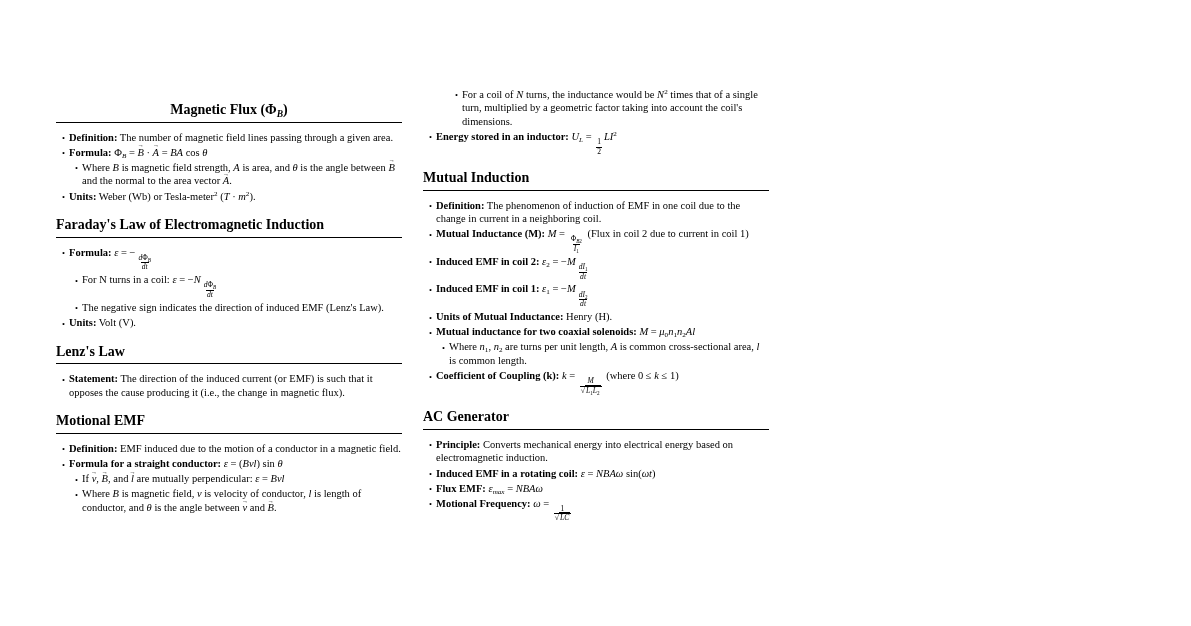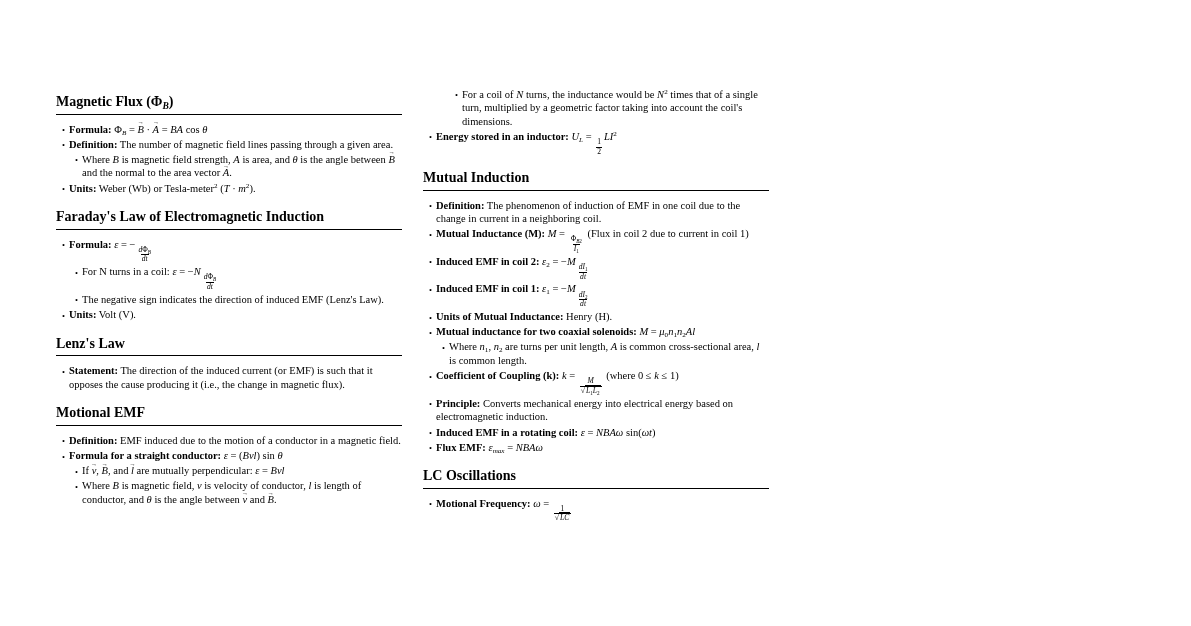--- a/index.html
+++ b/index.html
@@ -9,21 +9,21 @@
     position:relative;
   }
   .page{position:absolute;inset:0;}
   .col{position:absolute;width:346px;font-size:10.5px;line-height:1.3;color:#000;}
   #col0{left:56px;top:93px;}
   #col1{left:423px;top:86px;}
   .sec-heading{
     font-size:14px;font-weight:bold;line-height:1.25;
     margin:13px 0 8px 0;padding-bottom:3px;border-bottom:1.8px solid #000;
   }
-  .col .sec-heading:first-child{margin-top:0;}
+  .col .sec-heading:first-child{margin-top:8px;text-align:center;}
   .item{position:relative;margin:1.5px 0;}
   .item::before{content:"\2022";position:absolute;font-size:8.5px;top:2.5px;}
   .b0{padding-left:13px;}  .b0::before{left:6px;}
   .b1{padding-left:26px;}  .b1::before{left:19px;}
   .b2{padding-left:39px;}  .b2::before{left:32px;}
   b{font-weight:bold;}
   i{font-style:italic;}
   sub,sup{font-size:0.68em;line-height:0;}
   sub{vertical-align:-0.3em;}
   sup{vertical-align:0.5em;}
@@ -40,22 +40,22 @@
     content:"\2192";position:absolute;left:50%;transform:translateX(-50%);
     top:-0.7em;font-size:0.6em;font-style:normal;letter-spacing:0;
   }
 </style>
 </head>
 <body>
 
 <div class="page">
   <div class="col" id="col0">
       <h2 class="sec-heading">Magnetic Flux (Φ<sub><i>B</i></sub>)</h2>
+      <div class="item b0"><b>Definition:</b> The number of magnetic field lines passing through a given area.</div>
       <div class="item b0"><b>Formula:</b> Φ<sub><i>B</i></sub> = <span class="vec"><i>B</i></span> · <span class="vec"><i>A</i></span> = <i>BA</i> cos <i>θ</i></div>
-      <div class="item b0"><b>Definition:</b> The number of magnetic field lines passing through a given area.</div>
       <div class="item b1">Where <i>B</i> is magnetic field strength, <i>A</i> is area, and <i>θ</i> is the angle between <span class="vec"><i>B</i></span> and the normal to the area vector <span class="vec"><i>A</i></span>.</div>
       <div class="item b0"><b>Units:</b> Weber (Wb) or Tesla-meter<sup>2</sup> (<i>T</i> · <i>m</i><sup>2</sup>).</div>
       <h2 class="sec-heading">Faraday's Law of Electromagnetic Induction</h2>
       <div class="item b0"><b>Formula:</b> <i>ε</i> = −<span class="frac">
           <span class="num"><i>d</i>Φ<sub><i>B</i></sub></span>
           <span class="den"><i>dt</i></span>
         </span></div>
       <div class="item b1">For N turns in a coil: <i>ε</i> = −<i>N</i><span class="frac">
           <span class="num"><i>d</i>Φ<sub><i>B</i></sub></span>
           <span class="den"><i>dt</i></span>
@@ -90,22 +90,22 @@
           <span class="num"><i>dI</i><sub>2</sub></span>
           <span class="den"><i>dt</i></span>
         </span></div>
       <div class="item b0"><b>Units of Mutual Inductance:</b> Henry (H).</div>
       <div class="item b0"><b>Mutual inductance for two coaxial solenoids:</b> <i>M</i> = <i>μ</i><sub>0</sub><i>n</i><sub>1</sub><i>n</i><sub>2</sub><i>Al</i></div>
       <div class="item b1">Where <i>n</i><sub>1</sub>, <i>n</i><sub>2</sub> are turns per unit length, <i>A</i> is common cross-sectional area, <i>l</i> is common length.</div>
       <div class="item b0"><b>Coefficient of Coupling (k):</b> <i>k</i> = <span class="frac">
           <span class="num"><i>M</i></span>
           <span class="den">√<span class="sqrt"><i>L</i><sub>1</sub><i>L</i><sub>2</sub></span></span>
         </span> (where 0 ≤ <i>k</i> ≤ 1)</div>
+      <h2 class="sec-heading">AC Generator</h2>
       <div class="item b0"><b>Principle:</b> Converts mechanical energy into electrical energy based on electromagnetic induction.</div>
       <div class="item b0"><b>Induced EMF in a rotating coil:</b> <i>ε</i> = <i>NBAω</i> sin(<i>ωt</i>)</div>
       <div class="item b0"><b>Flux EMF:</b> <i>ε<sub>max</sub></i> = <i>NBAω</i></div>
-      <h2 class="sec-heading">LC Oscillations</h2>
       <div class="item b0"><b>Motional Frequency:</b> <i>ω</i> = <span class="frac">
           <span class="num">1</span>
           <span class="den">√<span class="sqrt"><i>LC</i></span></span>
         </span></div>
     </div>
 </div>
 
 </body></html>

